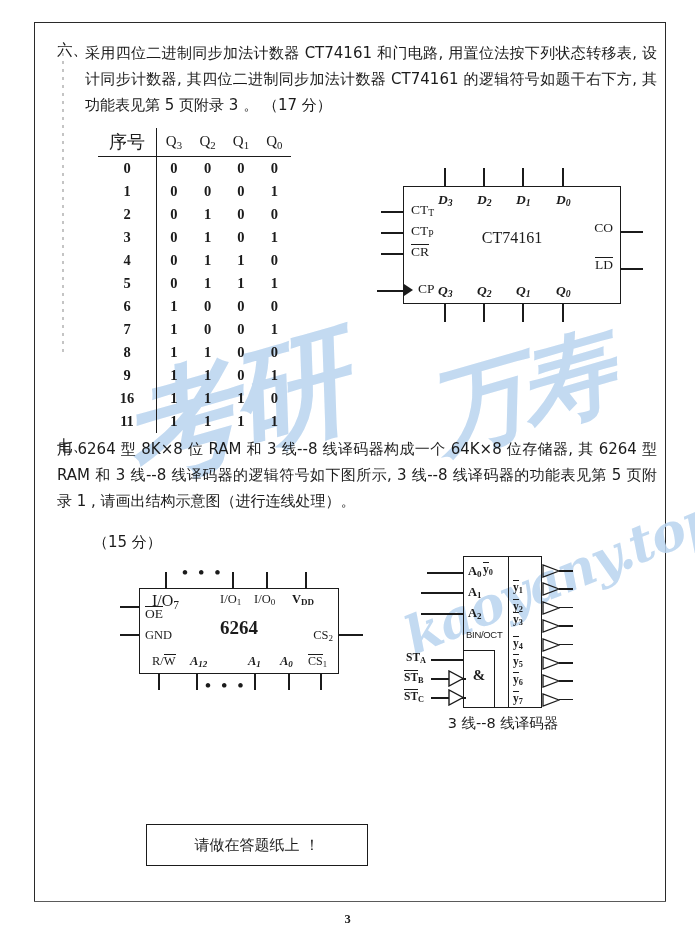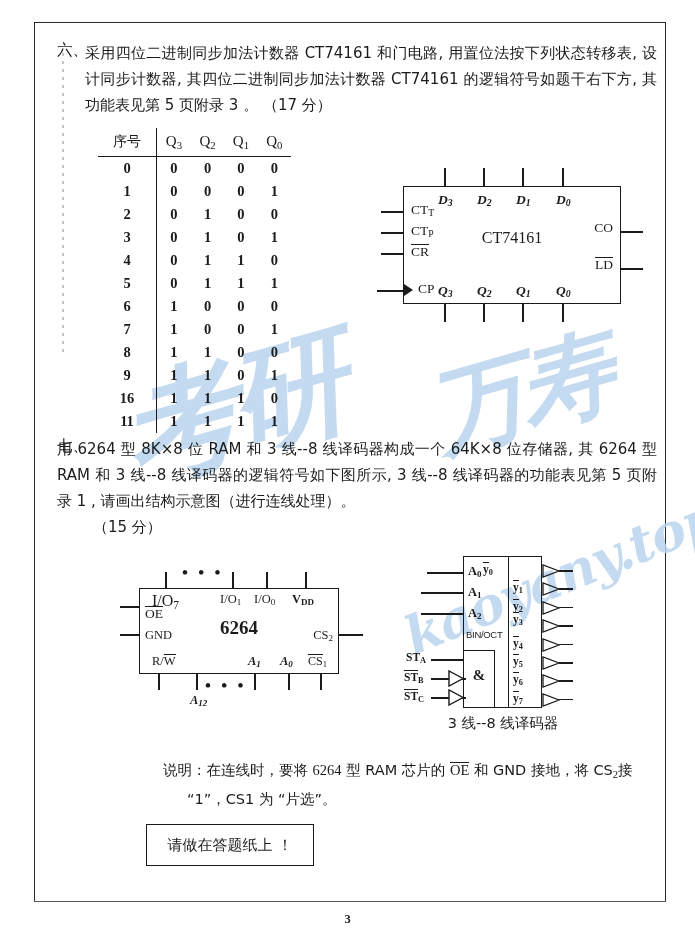--- a/index.html
+++ b/index.html
@@ -104,21 +104,21 @@
     height: 23px;
     font-weight: normal;
   }
   #state-table thead th {
     font-size: 15px;
     height: 28px;
     border-bottom: 1.6px solid #1b1b1b;
   }
   #state-table th.hdr-seq {
     font-family: "DejaVu Sans", sans-serif;
-    font-size: 14px;
+    font-size: 18px;
     width: 58px;
   }
   #state-table .vrule { border-right: 1.4px solid #1b1b1b; }
   #state-table thead tr th:first-child { }
   #state-table tbody td { font-weight: 600; }
   .sub { font-size: 0.72em; vertical-align: -0.25em; }
 
   
   #chip-74161 {
     position: absolute;
@@ -267,21 +267,21 @@
     line-height: 25px;
     font-family: "DejaVu Sans", sans-serif;
   }
   #note .en { font-family: "Liberation Serif", serif; }
 
   
   #answer-box {
     position: absolute;
     left: 146px;
     top: 824px;
-    width: 168px;
+    width: 222px;
     height: 42px;
     border: 1.5px solid #1b1b1b;
     box-sizing: border-box;
     display: flex;
     align-items: center;
     justify-content: center;
   }
   #answer-box span {
     font-size: 15px;
     font-family: "DejaVu Sans", sans-serif;
@@ -466,21 +466,21 @@
 
       <span class="pin-label" style="right:7px; top:33px;">CO</span>
       <span class="pin-label" style="right:7px; top:70px;"><span class="ovl">LD</span></span>
     </div>
     <div class="cp-tri" style="left:404px; top:284px;"></div>
   </div>
 
   <div class="q-block" style="left:57px; top:436px; width:600px;">
     <span class="q-num" style="left:0; top:0;">七、</span>
     <div class="q-text" style="">用 6264 型 8K×8 位 RAM 和 3 线--8 线译码器构成一个 64K×8 位存储器, 其 6264 型 RAM 和 3 线--8 线译码器的逻辑符号如下图所示, 3 线--8 线译码器的功能表见第 5 页附录 1 , 请画出结构示意图（进行连线处理）。</div>
-    <div class="q-text" style="margin-left:36px;">（15 分）</div>
+    <div class="q-text" style="margin-left:36px;margin-top:15px;">（15 分）</div>
   </div>
 
   <div>
 
     <div class="lead lead-v" style="left:165px; top:572px; height:16px;"></div>
     <div class="lead lead-v" style="left:232px; top:572px; height:16px;"></div>
     <div class="lead lead-v" style="left:266px; top:572px; height:16px;"></div>
     <div class="lead lead-v" style="left:305px; top:572px; height:16px;"></div>
     <div class="dots" style="left:182px; top:563px;">• • •</div>
 
@@ -502,21 +502,21 @@
       <span class="pin-label" style="left:12px; top:3px; font-size:16px;">I/O<span class="sub">7</span></span>
       <span class="pin-label" style="left:80px; top:3px; font-size:12.5px;">I/O<span class="sub">1</span></span>
       <span class="pin-label" style="left:114px; top:3px; font-size:12.5px;">I/O<span class="sub">0</span></span>
       <span class="pin-label" style="left:152px; top:3px; font-size:12.5px; font-weight:700;">V<span class="sub">DD</span></span>
 
       <span class="pin-label" style="left:5px; top:17px;"><span class="ovl">OE</span></span>
       <span class="pin-label" style="left:5px; top:39px; font-size:12.5px;">GND</span>
       <span class="pin-label" style="right:5px; top:39px; font-size:12.5px;">CS<span class="sub">2</span></span>
 
       <span class="pin-label" style="left:12px; top:65px; font-size:12.5px;">R/<span class="ovl">W</span></span>
-      <span class="pin-label pin-italic" style="left:50px; top:65px; font-size:12.5px;margin-top:39px;">A<span class="sub">12</span></span>
+      <span class="pin-label pin-italic" style="left:50px; top:65px; font-size:12.5px;">A<span class="sub">12</span></span>
       <span class="pin-label pin-italic" style="left:108px; top:65px; font-size:12.5px;">A<span class="sub">1</span></span>
       <span class="pin-label pin-italic" style="left:140px; top:65px; font-size:12.5px;">A<span class="sub">0</span></span>
       <span class="pin-label" style="left:168px; top:65px; font-size:12px;"><span class="ovl">CS</span><span class="sub">1</span></span>
     </div>
   </div>
 
   <div>
 
     <div class="lead lead-h" style="left:427px; top:572px; width:36px;"></div>
     <div class="lead lead-h" style="left:421px; top:592px; width:42px;"></div>
@@ -589,26 +589,20 @@
         <span class="dec-out-label" style="left: 513px; top: 690.8px;"><span class="ovl">y</span><span class="sub">7</span></span>
         <svg width="18" height="14" viewBox="0 0 18 14" style="position: absolute; left: 542px; top: 692.8px;">
           <polygon points="1,1 1,13 17,7" fill="none" stroke="#1b1b1b" stroke-width="1.3"></polygon>
         </svg>
         <div class="lead lead-h" style="left: 559px; top: 698.8px; width: 14px;"></div>
       </div>
 
     <div id="decoder-caption">3 线--8 线译码器</div>
   </div>
 
-  <div id="note">
-    <div>
-      <span>说明：在连线时，要将 </span><span class="en">6264</span><span> 型 RAM 芯片的 </span><span class="en ovl">OE</span><span> 和 GND 接地，将 CS</span><span class="en sub">2</span><span>接</span>
-    </div>
-    <div style="padding-left:24px;">“1”，CS1 为 “片选”。</div>
-  </div>
 
   <div id="answer-box">
     <span>请做在答题纸上 ！</span>
   </div>
 
   <div id="footer-rule"></div>
   <div id="page-number">3</div>
 
 </div>
 

